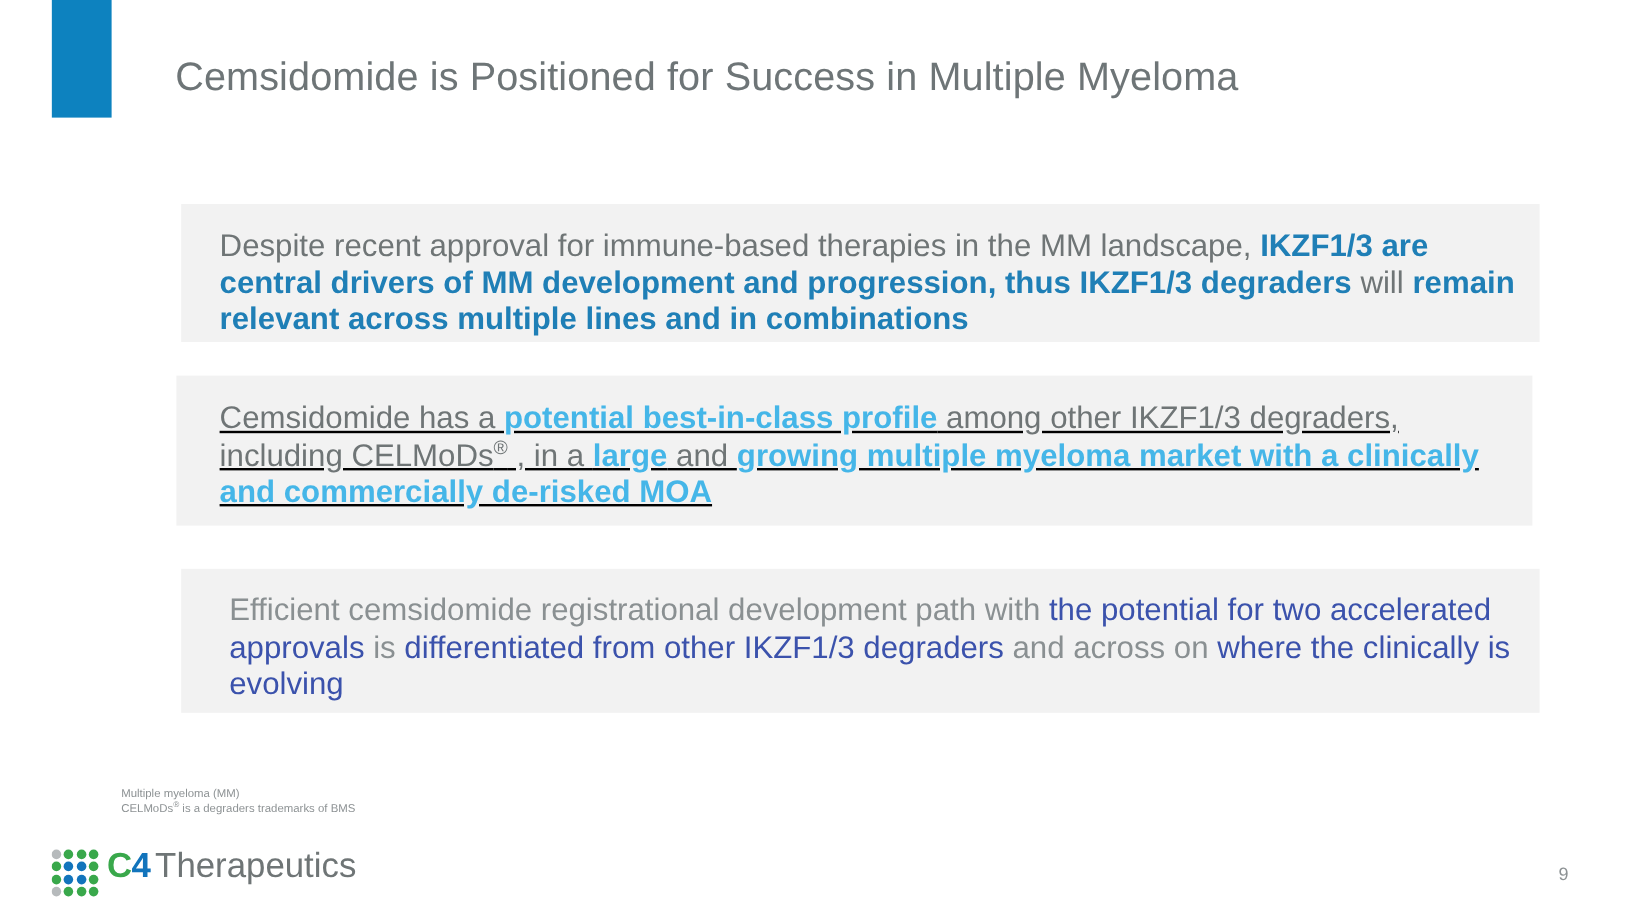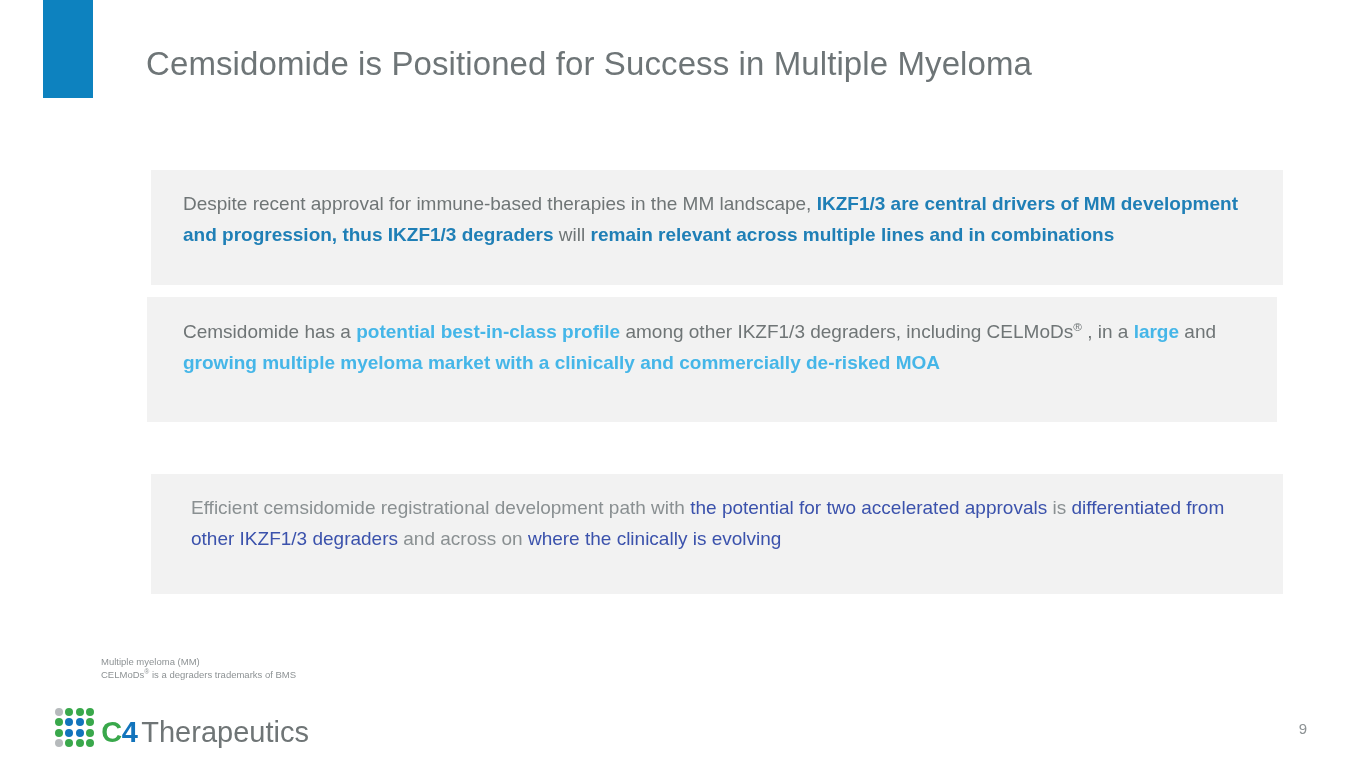--- a/index.html
+++ b/index.html
@@ -43,42 +43,43 @@
     white-space: nowrap;
   }
 
   
   .msg-box {
     position: absolute;
     background: #f2f2f2;
     box-sizing: border-box;
   }
   .msg-box .msg-text {
-    font-size: 19px;
+    font-size: 26px;
     line-height: 30.5px;
     color: #6f7576;
     font-weight: 400;
   }
 
   #box-1 {
     left: 108px;
     top: 170px;
     width: 1132px;
     height: 115px;
     padding: 19px 14px 0 32px;
   }
   #box-1 .msg-text { color: #6f7576; }
   #box-1 .hl { color: #1f7fb6; font-weight: 700; }
 
   #box-2 {
     left: 104px;
-    top: 297px;
+    top: 313px;
     width: 1130px;
     height: 125px;
     padding: 20px 14px 0 36px;
+    text-decoration: underline;
   }
   #box-2 .msg-text { color: #6f7576; }
   #box-2 .hl { color: #45b6e8; font-weight: 700; }
 
   #box-3 {
     left: 108px;
     top: 474px;
     width: 1132px;
     height: 120px;
     padding: 19px 14px 0 40px;
@@ -100,24 +101,24 @@
     font-size: 9.5px;
     line-height: 12.5px;
     color: #8d9294;
     white-space: nowrap;
   }
   .footnotes .sup { font-size: 0.72em; }
 
   
   .logo {
     position: absolute;
-    left: 12px;
+    left: 0;
     top: 708px;
     display: flex;
-    align-items: flex-end;
+    align-items: flex-start;
   }
   .logo-dots {
     display: grid;
     grid-template-columns: repeat(4, 8px);
     grid-template-rows: repeat(4, 8px);
     gap: 2.4px;
     margin-right: 7px;
   }
   .logo-dots i {
     display: block;

